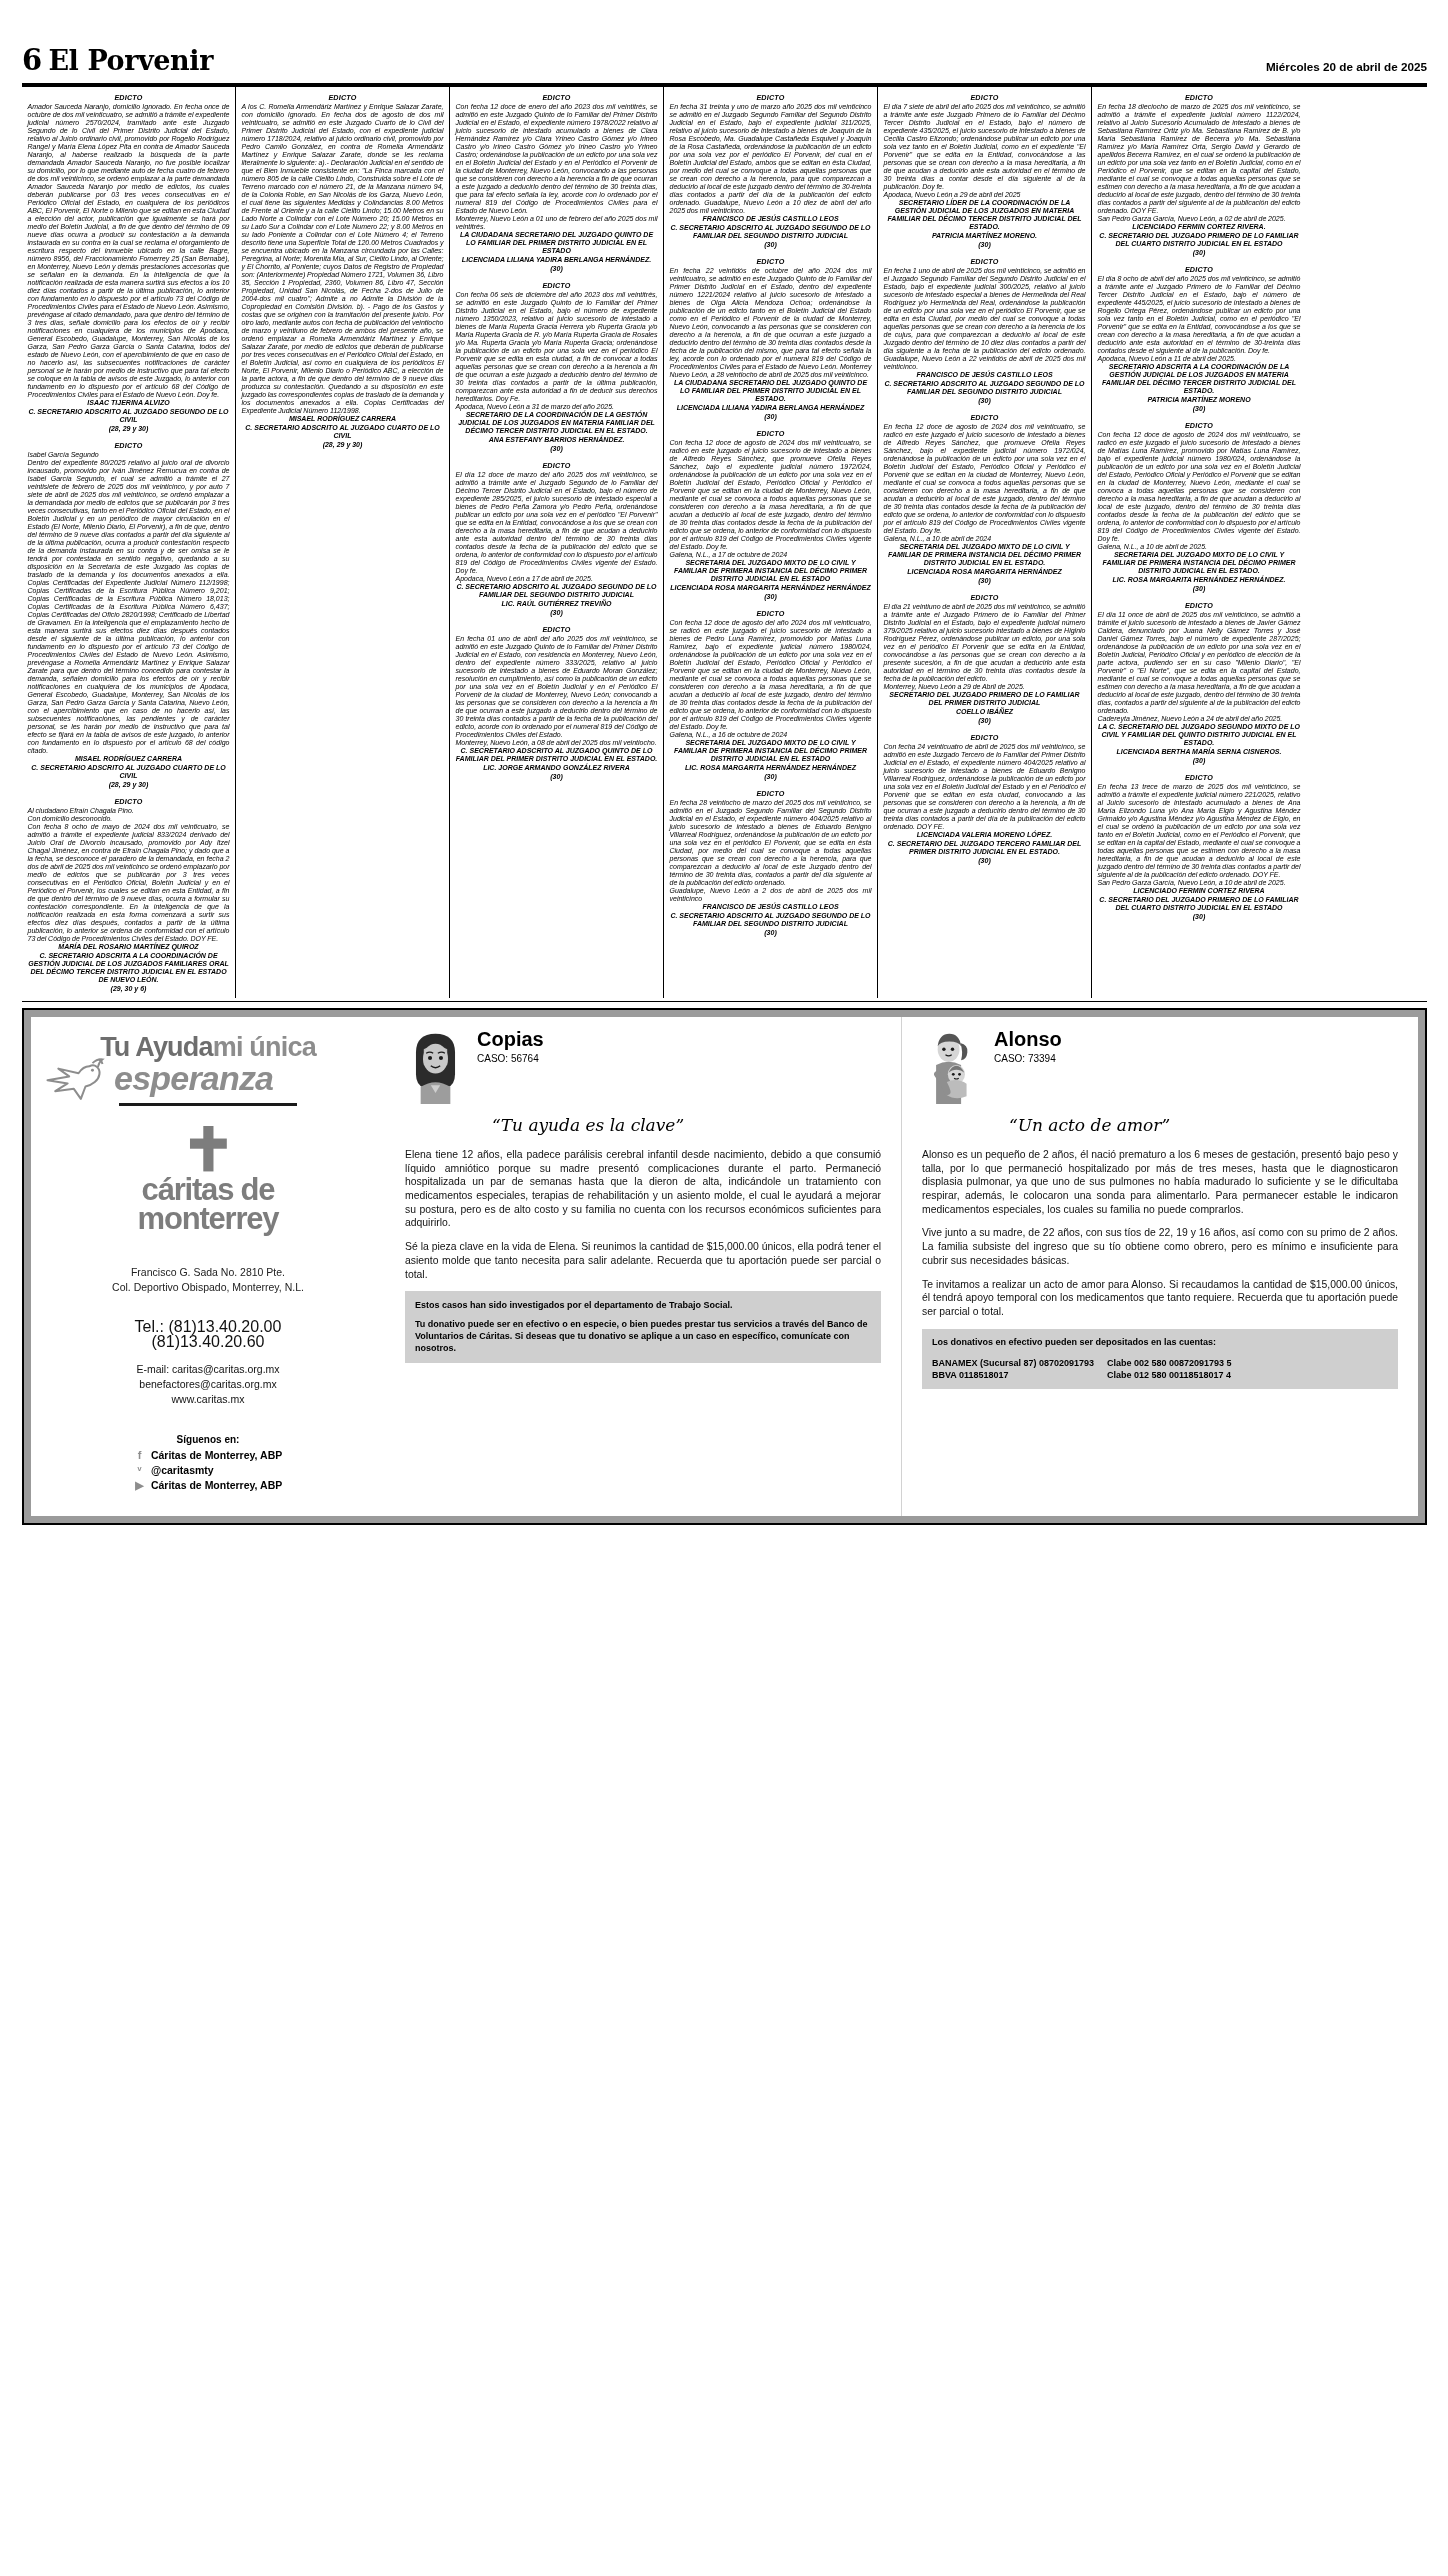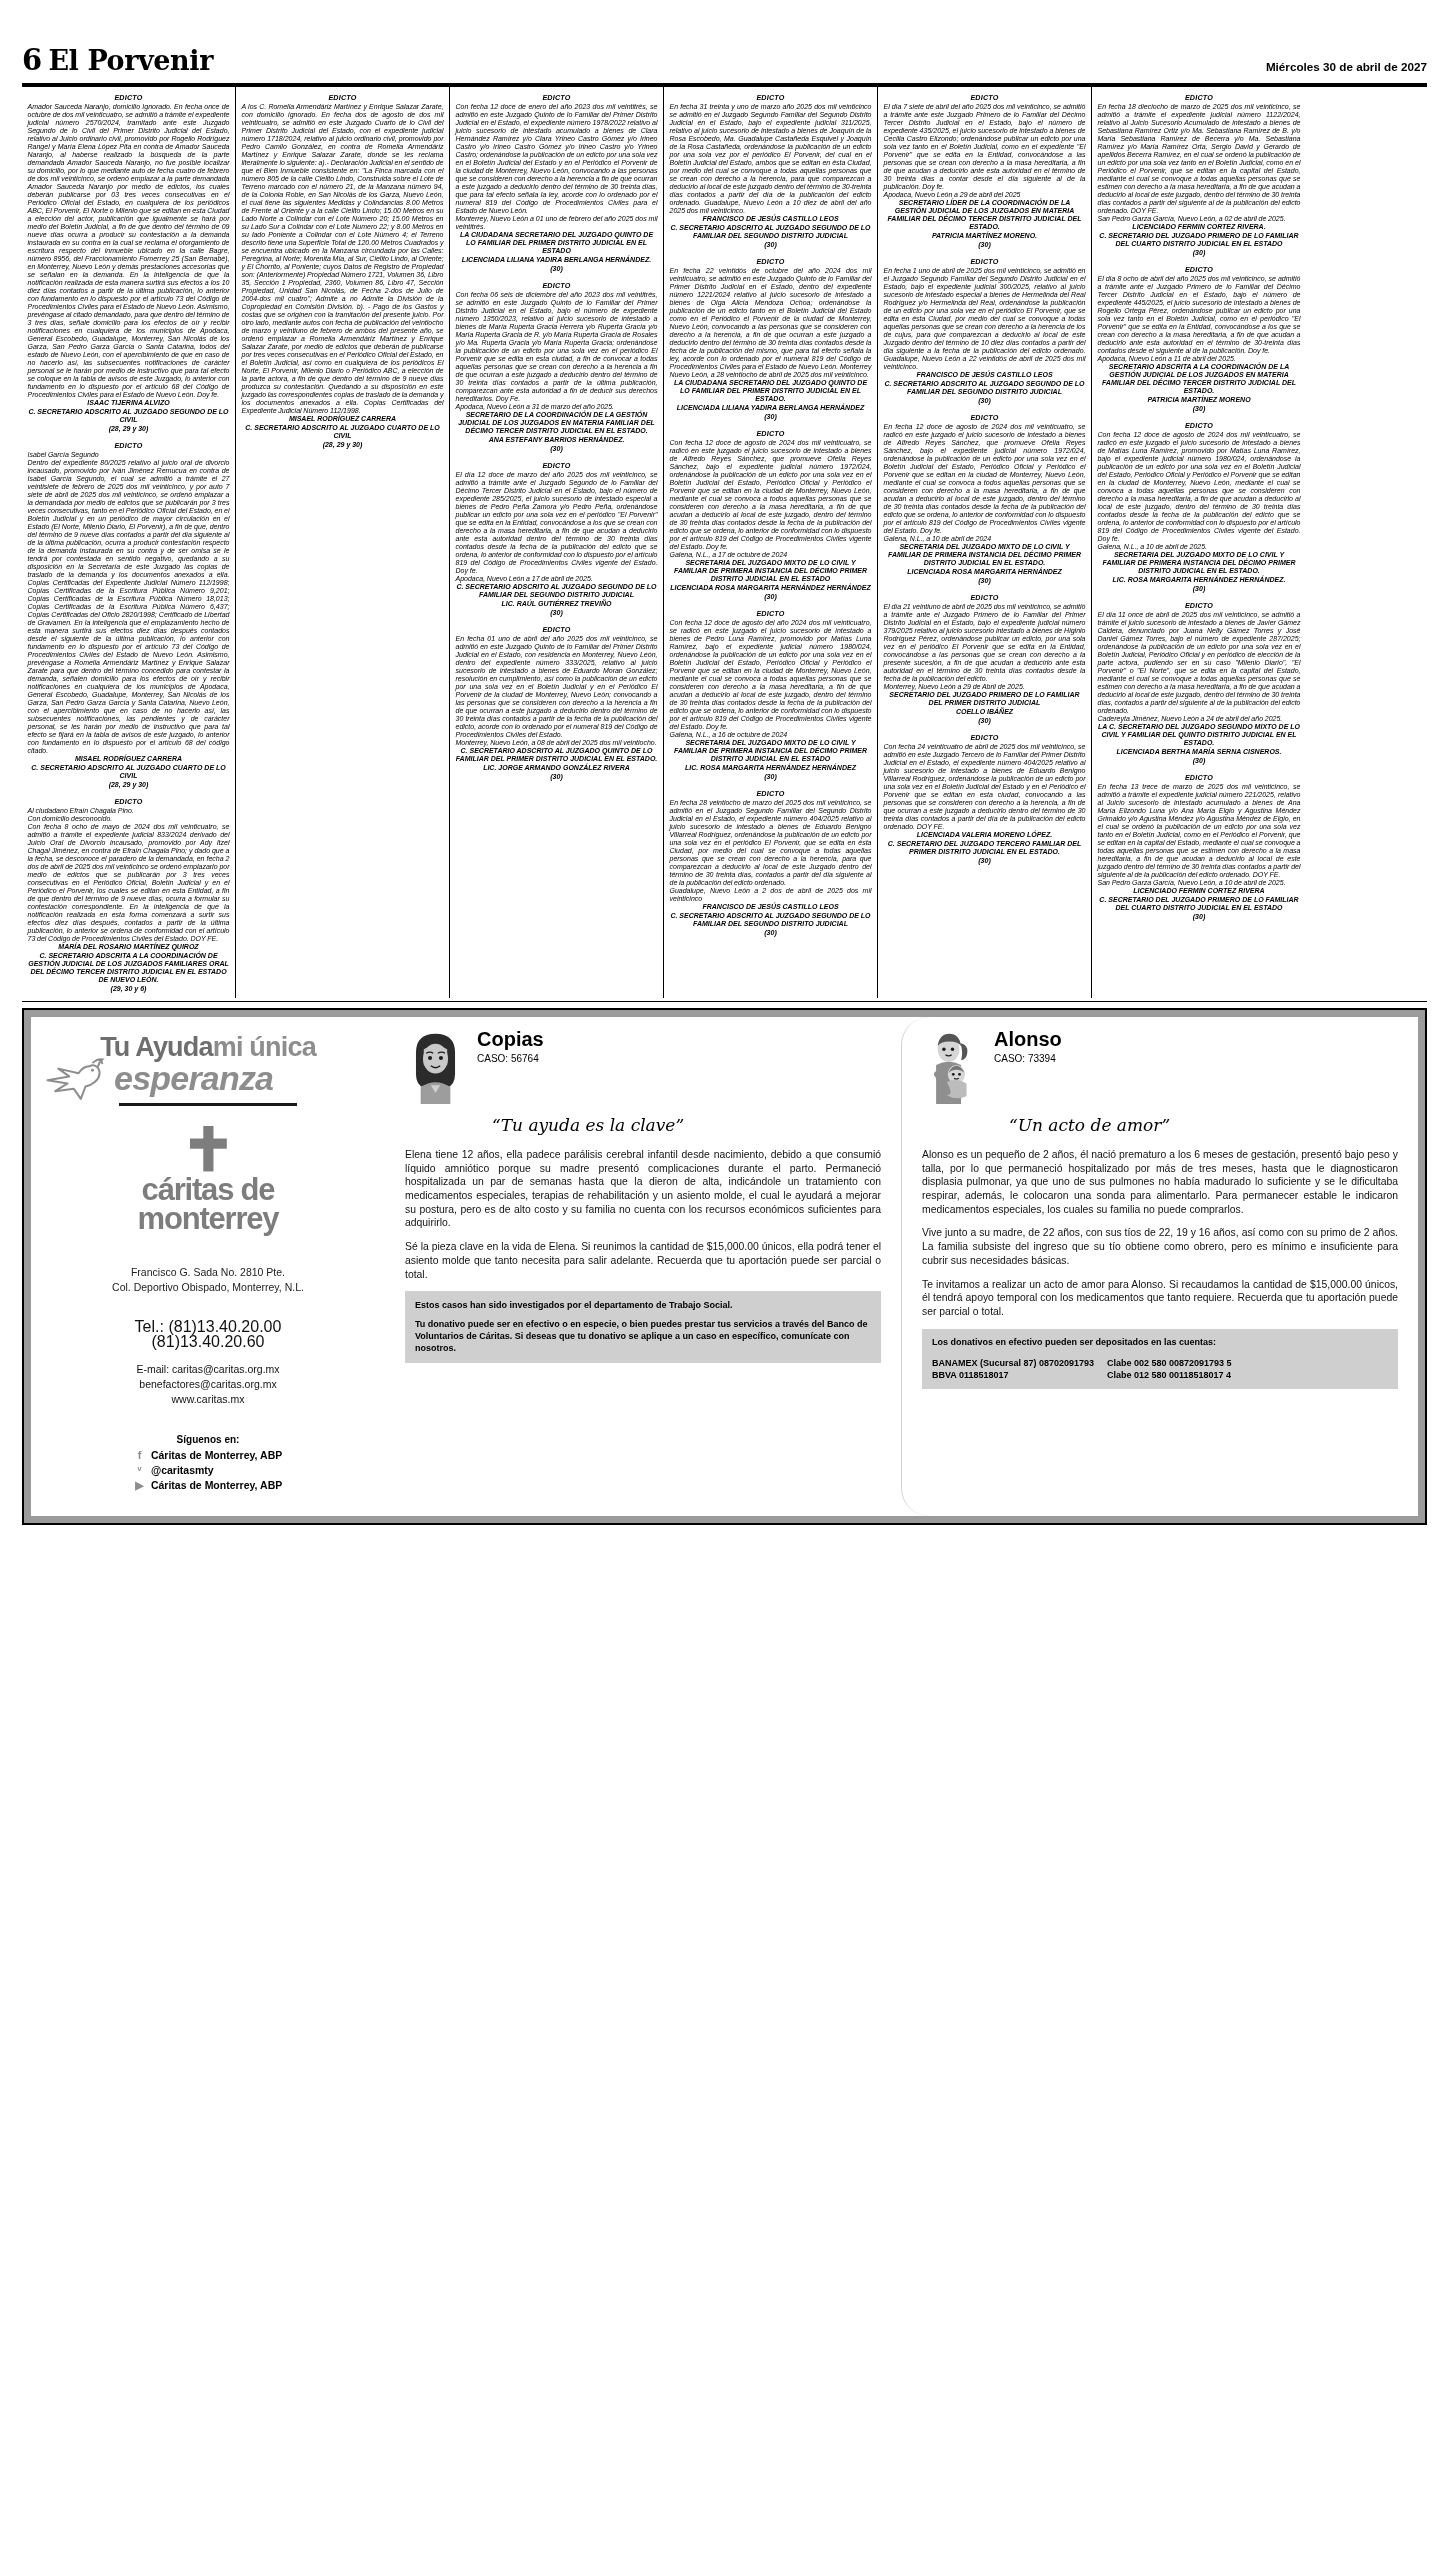--- a/index.html
+++ b/index.html
@@ -24,21 +24,21 @@
   .ed-p{font-size:7px;line-height:8px;text-align:justify;margin:0 0 0 0;
         -webkit-hyphens:auto;hyphens:auto;word-spacing:-0.2px;}
   .ed-sig{font-size:7px;line-height:8px;font-weight:bold;text-align:center;margin:0.8px 0 0 0;}
   .ed-gap{height:4.7px;}
 
   
   .ad-outer{margin-top:5.5px;border:2.3px solid #000;background:#9b9b9b;padding:7px;box-sizing:border-box;}
   .ad-inner{background:#fff;display:flex;min-height:499px;}
   .ad-left{width:354px;box-sizing:border-box;padding:17px 12.5px 7.8px 12.5px;text-align:center;flex:none;}
   .ad-col{flex:1;box-sizing:border-box;padding:12.5px 20px 9.3px 20px;position:relative;}
-  .ad-col.divider{border-left:0.8px solid #d2d2d2;border-radius:28px;}
+  .ad-col.divider{border-left:0.8px solid #d2d2d2;}
 
   .logo-line1{font-size:27px;font-weight:bold;color:#8d8d8d;letter-spacing:-0.8px;line-height:1.02;}
   .logo-line1 .tu{color:#6e6e6e;}
   .logo-espe{font-size:34px;font-style:italic;font-weight:bold;color:#8d8d8d;line-height:1;margin-top:-3.1px;letter-spacing:-0.8px;}
   .dove-row{display:flex;align-items:center;gap:1.6px;margin-top:-4.7px;}
   .underline-bar{height:3.9px;background:#1a1a1a;width:178px;margin:0.8px auto 0 auto;}
   .caritas-block{margin-top:20px;}
   .caritas-txt{font-size:31px;font-weight:bold;color:#7d7d7d;line-height:.95;letter-spacing:-1.2px;}
   .ad-addr{font-size:10.5px;line-height:15px;color:#222;margin-top:31px;}
   .ad-tel{font-size:16px;line-height:15px;color:#111;margin-top:24px;font-weight:normal;}
@@ -64,21 +64,21 @@
 </head>
 <body>
 
 <div class="page">
 
   <div class="masthead">
     <div class="mast-left">
       <span class="mast-num">6</span>
       <span class="mast-title">El Porvenir</span>
     </div>
-    <div class="mast-date">Miércoles 30 de abril de 2027</div>
+    <div class="mast-date">Miércoles 20 de abril de 2025</div>
   </div>
 
   <div class="rule-thick"></div>
 
   <div class="col-wrap" id="columns">
       <div class="col">
         <div class="ed-h">EDICTO</div>
         <p class="ed-p">Amador Sauceda Naranjo, domicilio Ignorado. En fecha once de octubre de dos mil veinticuatro, se admitió a trámite el expediente judicial número 2570/2024, tramitado ante este Juzgado Segundo de lo Civil del Primer Distrito Judicial del Estado, relativo al Juicio ordinario civil, promovido por Rogelio Rodríguez Rangel y María Elena López Pita en contra de Amador Sauceda Naranjo, al haberse realizado la búsqueda de la parte demandada Amador Sauceda Naranjo, no fue posible localizar su domicilio, por lo que mediante auto de fecha cuatro de febrero de dos mil veinticinco, se ordenó emplazar a la parte demandada Amador Sauceda Naranjo por medio de edictos, los cuales deberán publicarse por 03 tres veces consecutivas en el Periódico Oficial del Estado, en cualquiera de los periódicos ABC, El Porvenir, El Norte o Milenio que se editan en esta Ciudad a elección del actor, publicación que igualmente se hará por medio del Boletín Judicial, a fin de que dentro del término de 09 nueve días ocurra a producir su contestación a la demanda instaurada en su contra en la cual se reclama el otorgamiento de escritura respecto del inmueble ubicado en la calle Bagre, número 8956, del Fraccionamiento Fomerrey 25 (San Bernabé), en Monterrey, Nuevo León y demás prestaciones accesorias que se señalan en la demanda. En la inteligencia de que la notificación realizada de esta manera surtirá sus efectos a los 10 diez días contados a partir de la última publicación, lo anterior con fundamento en lo dispuesto por el artículo 73 del Código de Procedimientos Civiles para el Estado de Nuevo León. Asimismo, prevéngase al citado demandado, para que dentro del término de 3 tres días, señale domicilio para los efectos de oír y recibir notificaciones en cualquiera de los municipios de Apodaca, General Escobedo, Guadalupe, Monterrey, San Nicolás de los Garza, San Pedro Garza García o Santa Catarina, todos del estado de Nuevo León, con el apercibimiento de que en caso de no hacerlo así, las subsecuentes notificaciones de carácter personal se le harán por medio de instructivo que para tal efecto se coloque en la tabla de avisos de este Juzgado, lo anterior con fundamento en lo dispuesto por el artículo 68 del Código de Procedimientos Civiles para el Estado de Nuevo León. Doy fe.</p>
         <div class="ed-sig">ISAAC TIJERINA ALVIZO</div>
         <div class="ed-sig">C. SECRETARIO ADSCRITO AL JUZGADO SEGUNDO DE LO CIVIL</div>

